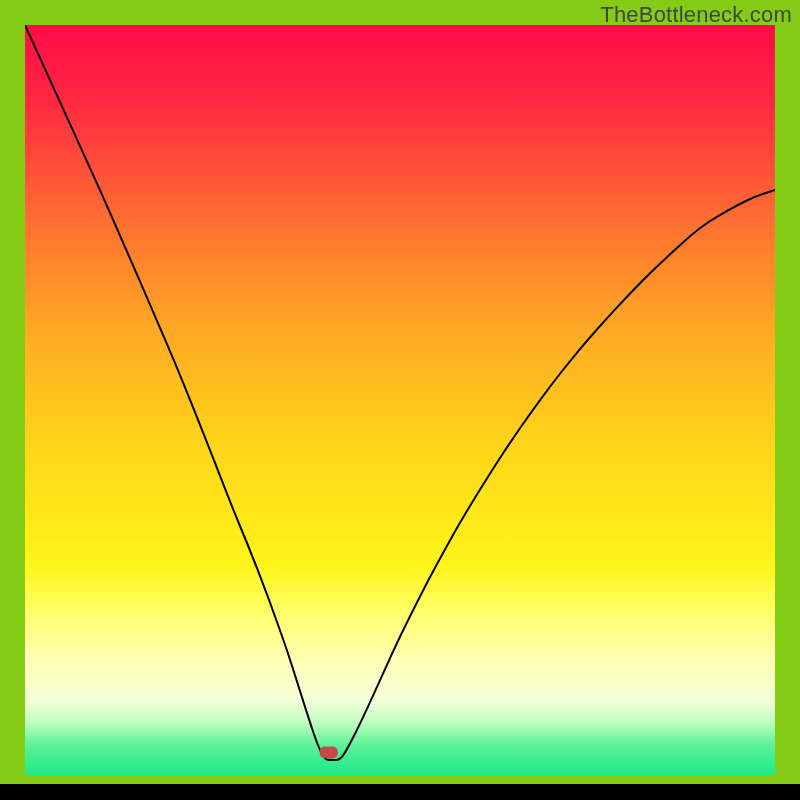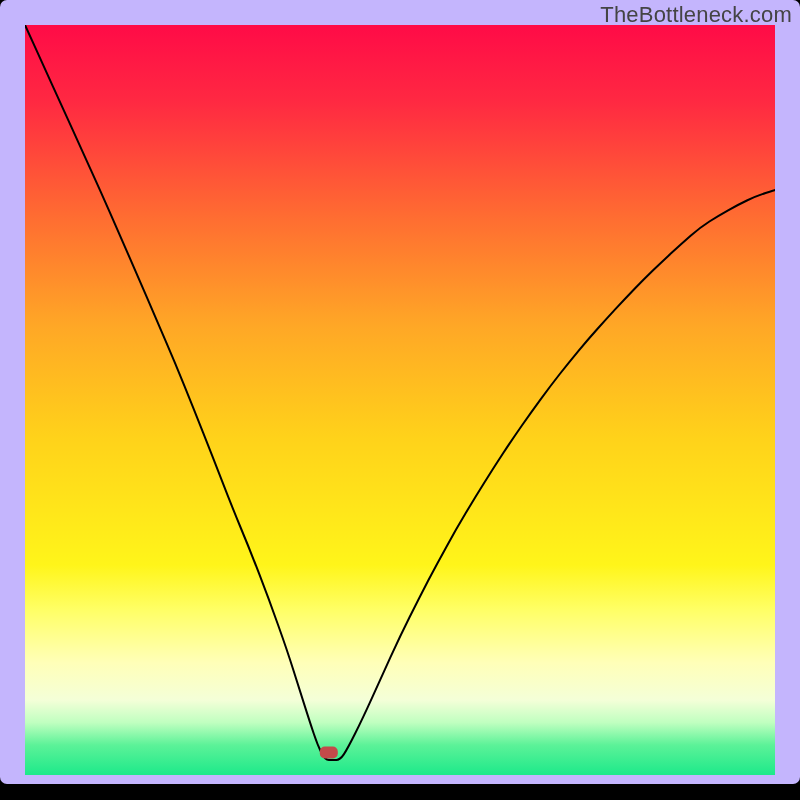--- a/index.html
+++ b/index.html
@@ -10,22 +10,21 @@
     overflow: hidden;
     background: #000;
     font-family: Arial, Helvetica, sans-serif;
   }
   .frame {
     position: absolute;
     left: 0;
     top: 0;
     width: 800px;
     height: 784px;
-    background: #c4b5fd;
-    border-radius: 7px;
+    background: #84cc16;
   }
   .plot {
     position: absolute;
     left: 25px;
     top: 25px;
     width: 750px;
     height: 750px;
   }
   .watermark {
     position: absolute;

